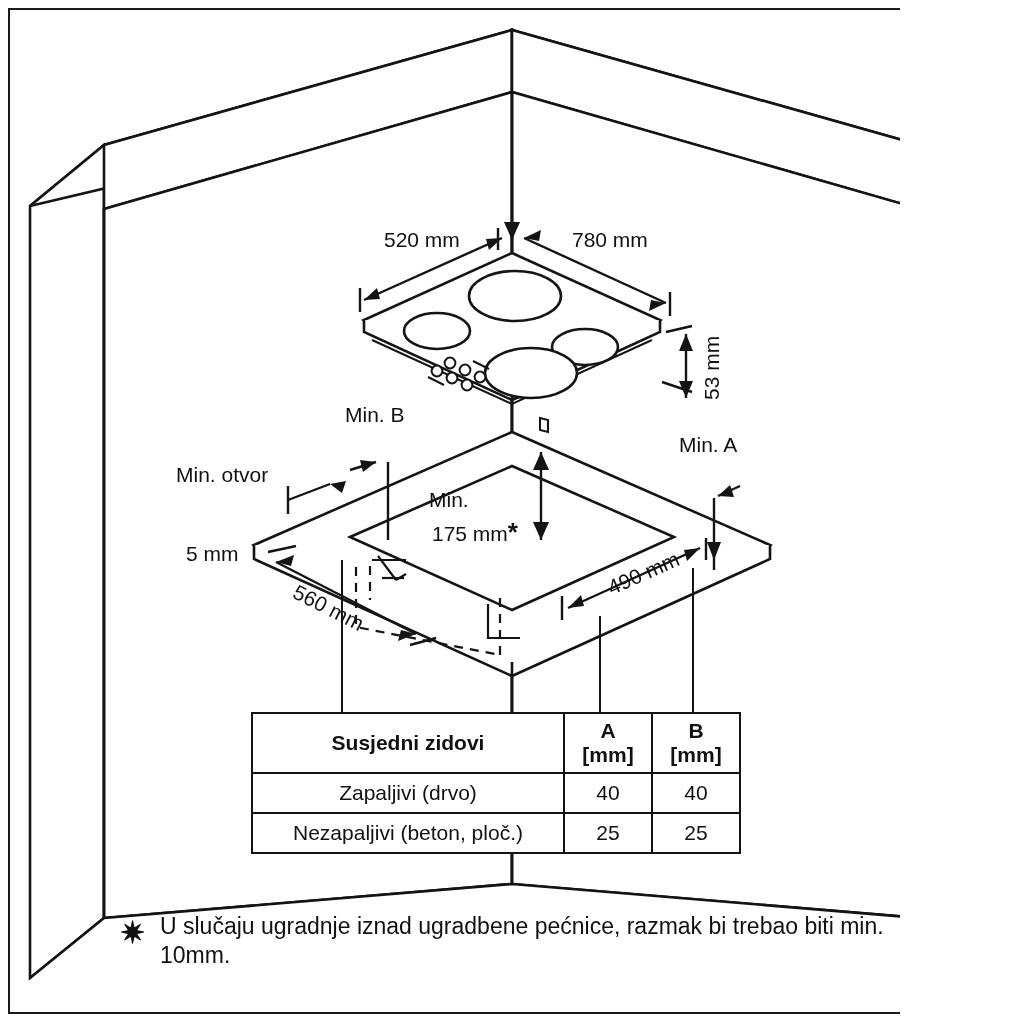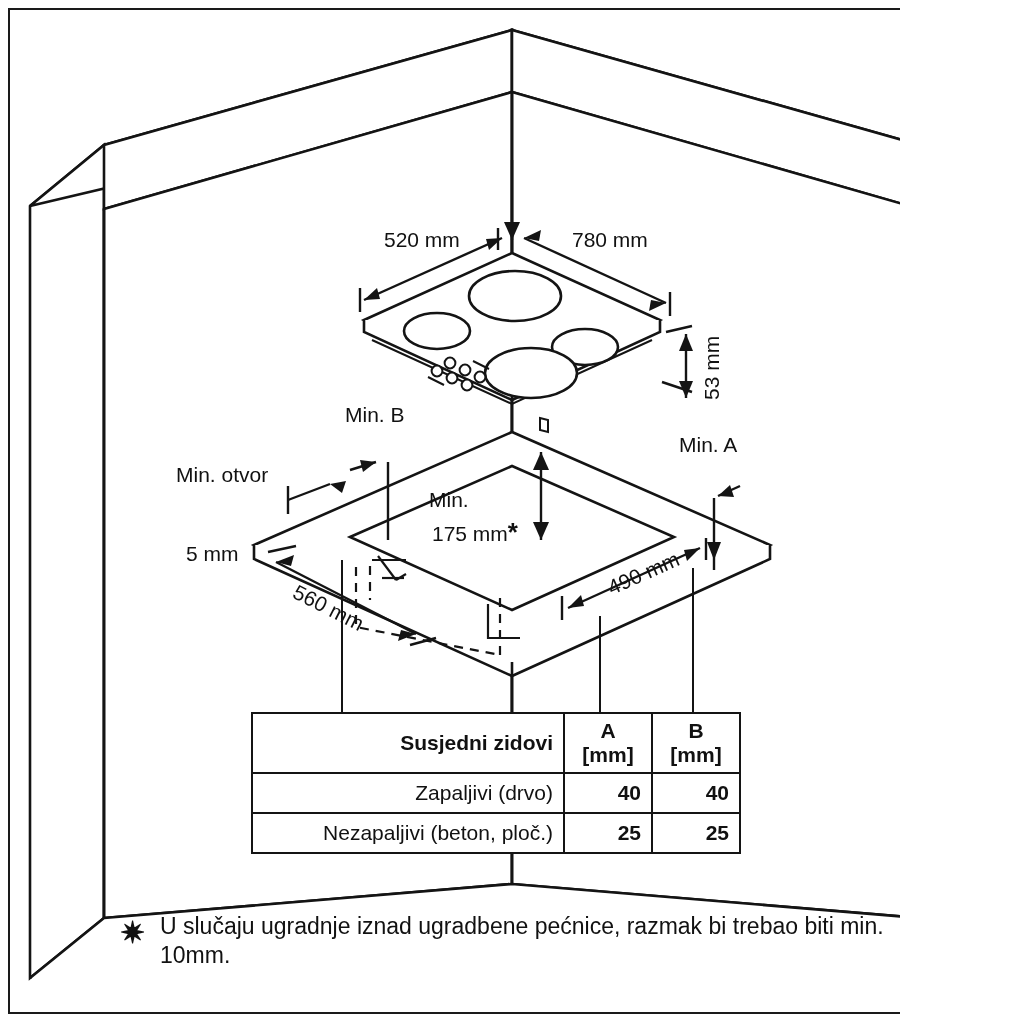--- a/index.html
+++ b/index.html
@@ -56,26 +56,26 @@
     font-size: 21px;
     color: #111111;
     padding: 5px 10px;
     height: 28px;
   }
   #spec-table th {
     font-weight: bold;
     text-align: center;
   }
   #spec-table th.left, #spec-table td.left {
-    text-align: right;
+    text-align: center;
     width: 290px;
   }
   #spec-table td.num {
-    text-align: right;
-    font-weight: bold;
+    text-align: center;
+    font-weight: normal;
     width: 66px;
   }
   #spec-table th.num { width: 66px; }
   #footnote {
     position: absolute;
     left: 120px;
     top: 912px;
     width: 820px;
     font-size: 23px;
     color: #111111;

